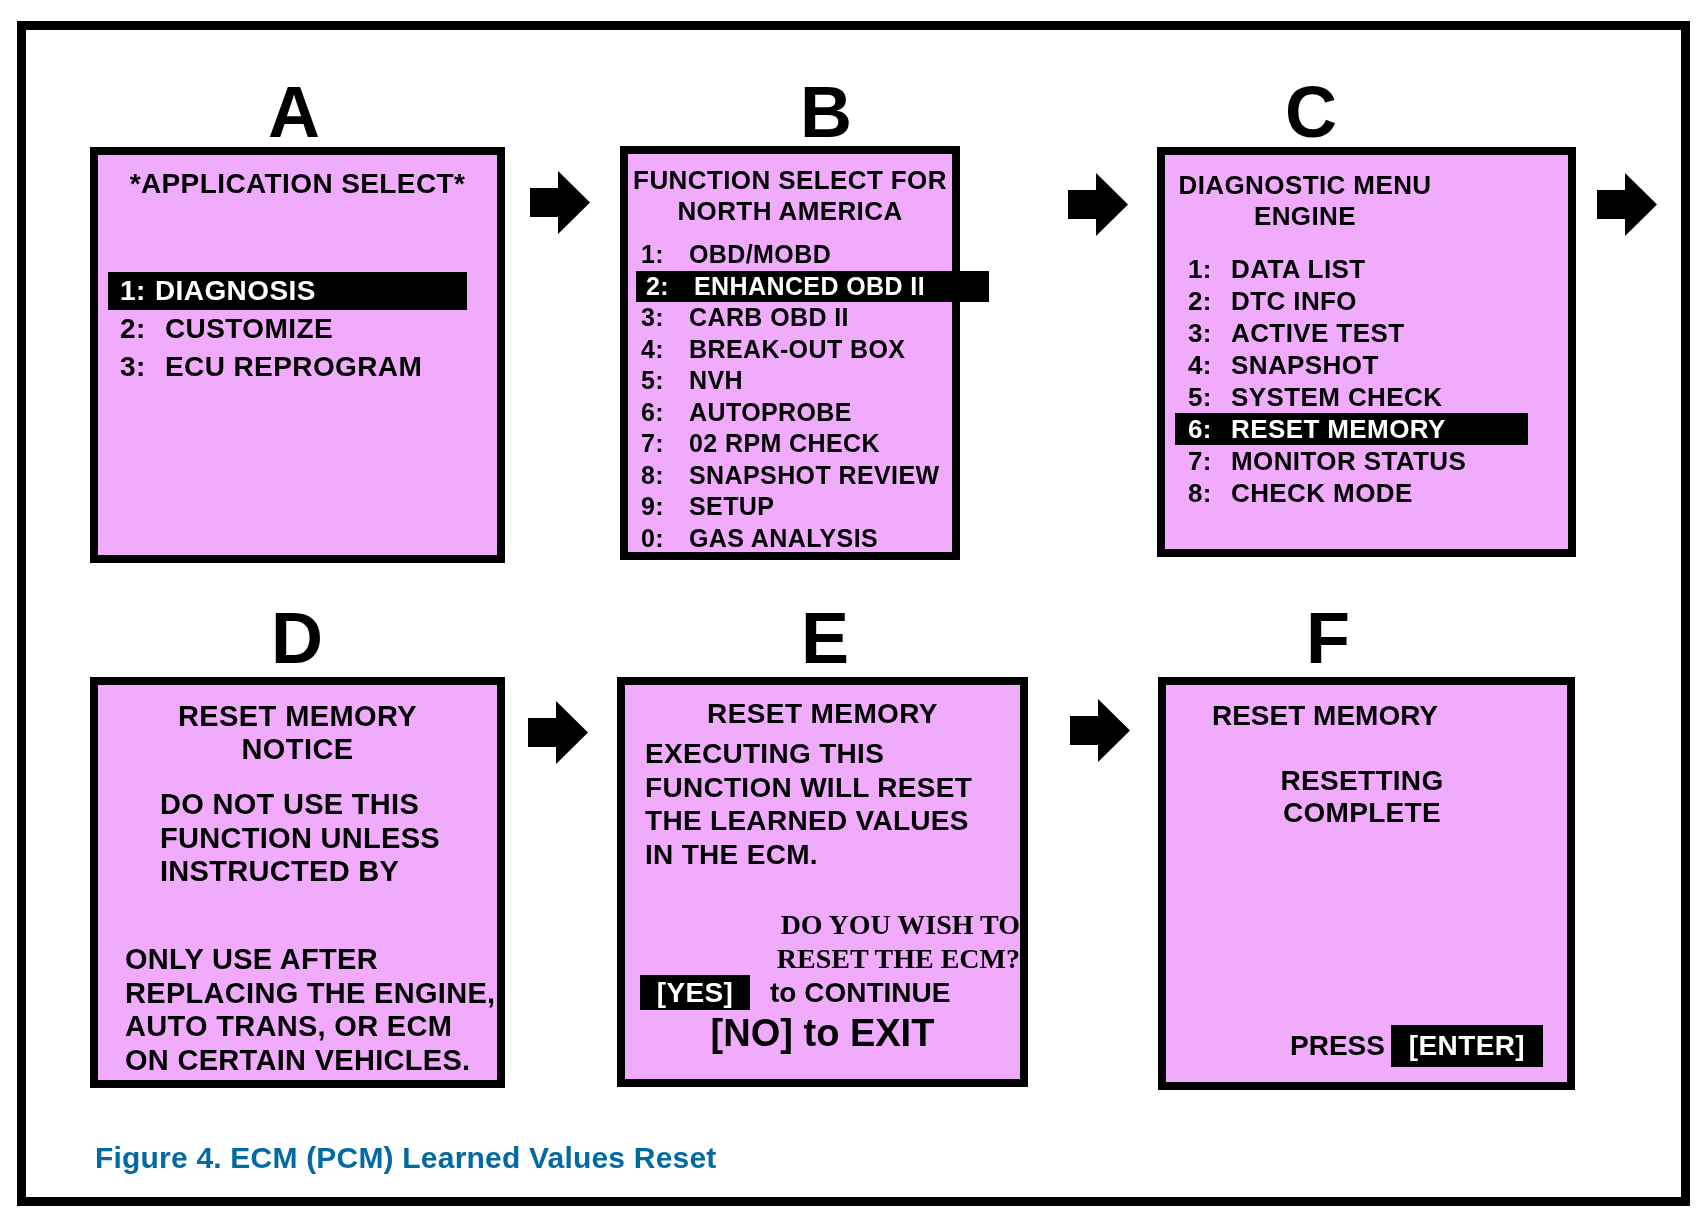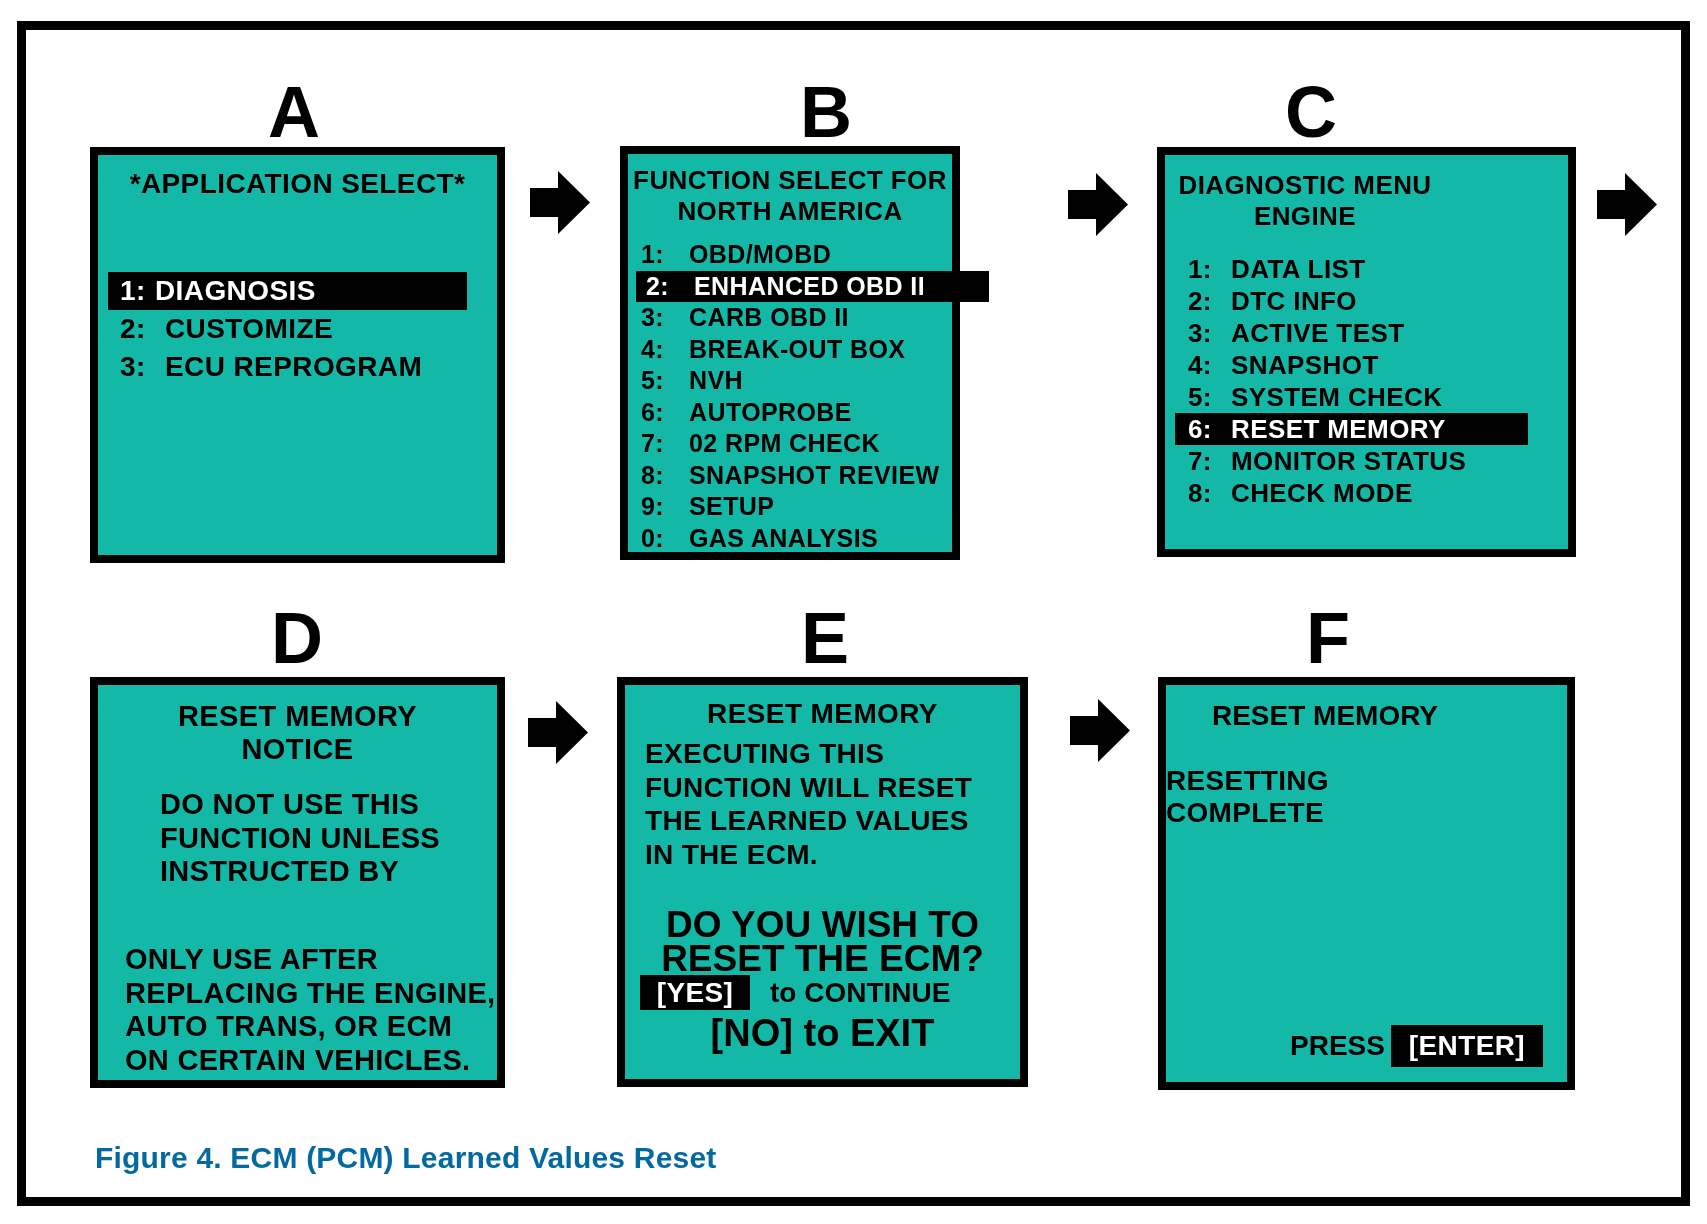--- a/index.html
+++ b/index.html
@@ -4,21 +4,21 @@
 <style>
   html,body{margin:0;padding:0;background:#fff;}
   .canvas{
     position:relative;width:1707px;height:1224px;background:#ffffff;
     overflow:hidden;color:#000;
     font-family:"Liberation Sans","DejaVu Sans",sans-serif;font-weight:700;
   }
   .frame{position:absolute;left:17px;top:21px;width:1673px;height:1185px;
     border:9px solid #000;box-sizing:border-box;}
   .plabel{position:absolute;font-size:72px;line-height:72px;}
-  .panel{position:absolute;border:8px solid #000;background:#14b8a6;box-sizing:border-box;}
+  .panel{position:absolute;border:8px solid #000;background:#f0abfc;box-sizing:border-box;}
   .ptitle{position:absolute;left:0;right:0;top:13px;text-align:center;letter-spacing:.4px;}
   .menu{position:absolute;left:0;right:0;}
   .mi{display:flex;align-items:center;letter-spacing:.4px;box-sizing:border-box;}
   .mi .num{flex:0 0 auto;}
   .hl{background:#000;color:#fff;}
   .key{display:inline-block;background:#000;color:#fff;text-align:center;letter-spacing:.4px;}
 
   
   .pa .ptitle{font-size:28px;}
   .pa .menu{top:117px;}
@@ -43,29 +43,29 @@
 
   
   .pd .ptitle{top:15px;font-size:29px;line-height:33px;}
   .pd .para{position:absolute;font-size:29px;line-height:33.5px;letter-spacing:.3px;}
   .pd .para1{top:103px;left:62px;}
   .pd .para2{top:258px;left:27px;}
 
   
   .pe .ptitle{font-size:28px;}
   .pe .body{position:absolute;top:52px;left:20px;font-size:28px;line-height:33.5px;letter-spacing:.3px;}
-  .pe .prompt{position:absolute;top:223px;left:0;right:0;text-align:center;font-size:37px;line-height:34px;}
+  .pe .prompt{position:absolute;top:223px;left:0;right:0;text-align:right;font-size:28px;line-height:34px;font-family:Liberation Serif, serif;}
   .pe .yesline{position:absolute;top:290px;left:15px;display:flex;align-items:center;font-size:28px;}
   .pe .yes-key{width:110px;height:35px;line-height:35px;font-size:28px;}
   .pe .after{margin-left:20px;}
   .pe .noline{position:absolute;top:327px;left:0;right:0;text-align:center;font-size:38px;}
 
   
   .pf .ftitle{position:absolute;top:15px;left:0;width:318px;text-align:center;font-size:28px;}
-  .pf .fstatus{position:absolute;top:80px;left:0;width:318px;font-size:28px;letter-spacing:.3px;}
+  .pf .fstatus{position:absolute;top:80px;left:0;width:318px;text-align:center;font-size:28px;letter-spacing:.3px;padding-left:37px;}
   .pf .pressline{position:absolute;top:340px;left:81px;display:flex;align-items:center;font-size:28px;margin-left:43px;}
   .pf .enter-key{width:152px;height:42px;line-height:42px;margin-left:6px;font-size:28px;}
 
   .arrow{position:absolute;}
   .caption{position:absolute;left:95px;top:1141px;font-size:30px;color:#0369a1;letter-spacing:.2px;}
 </style>
 </head>
 <body>
 
 <div class="canvas">

